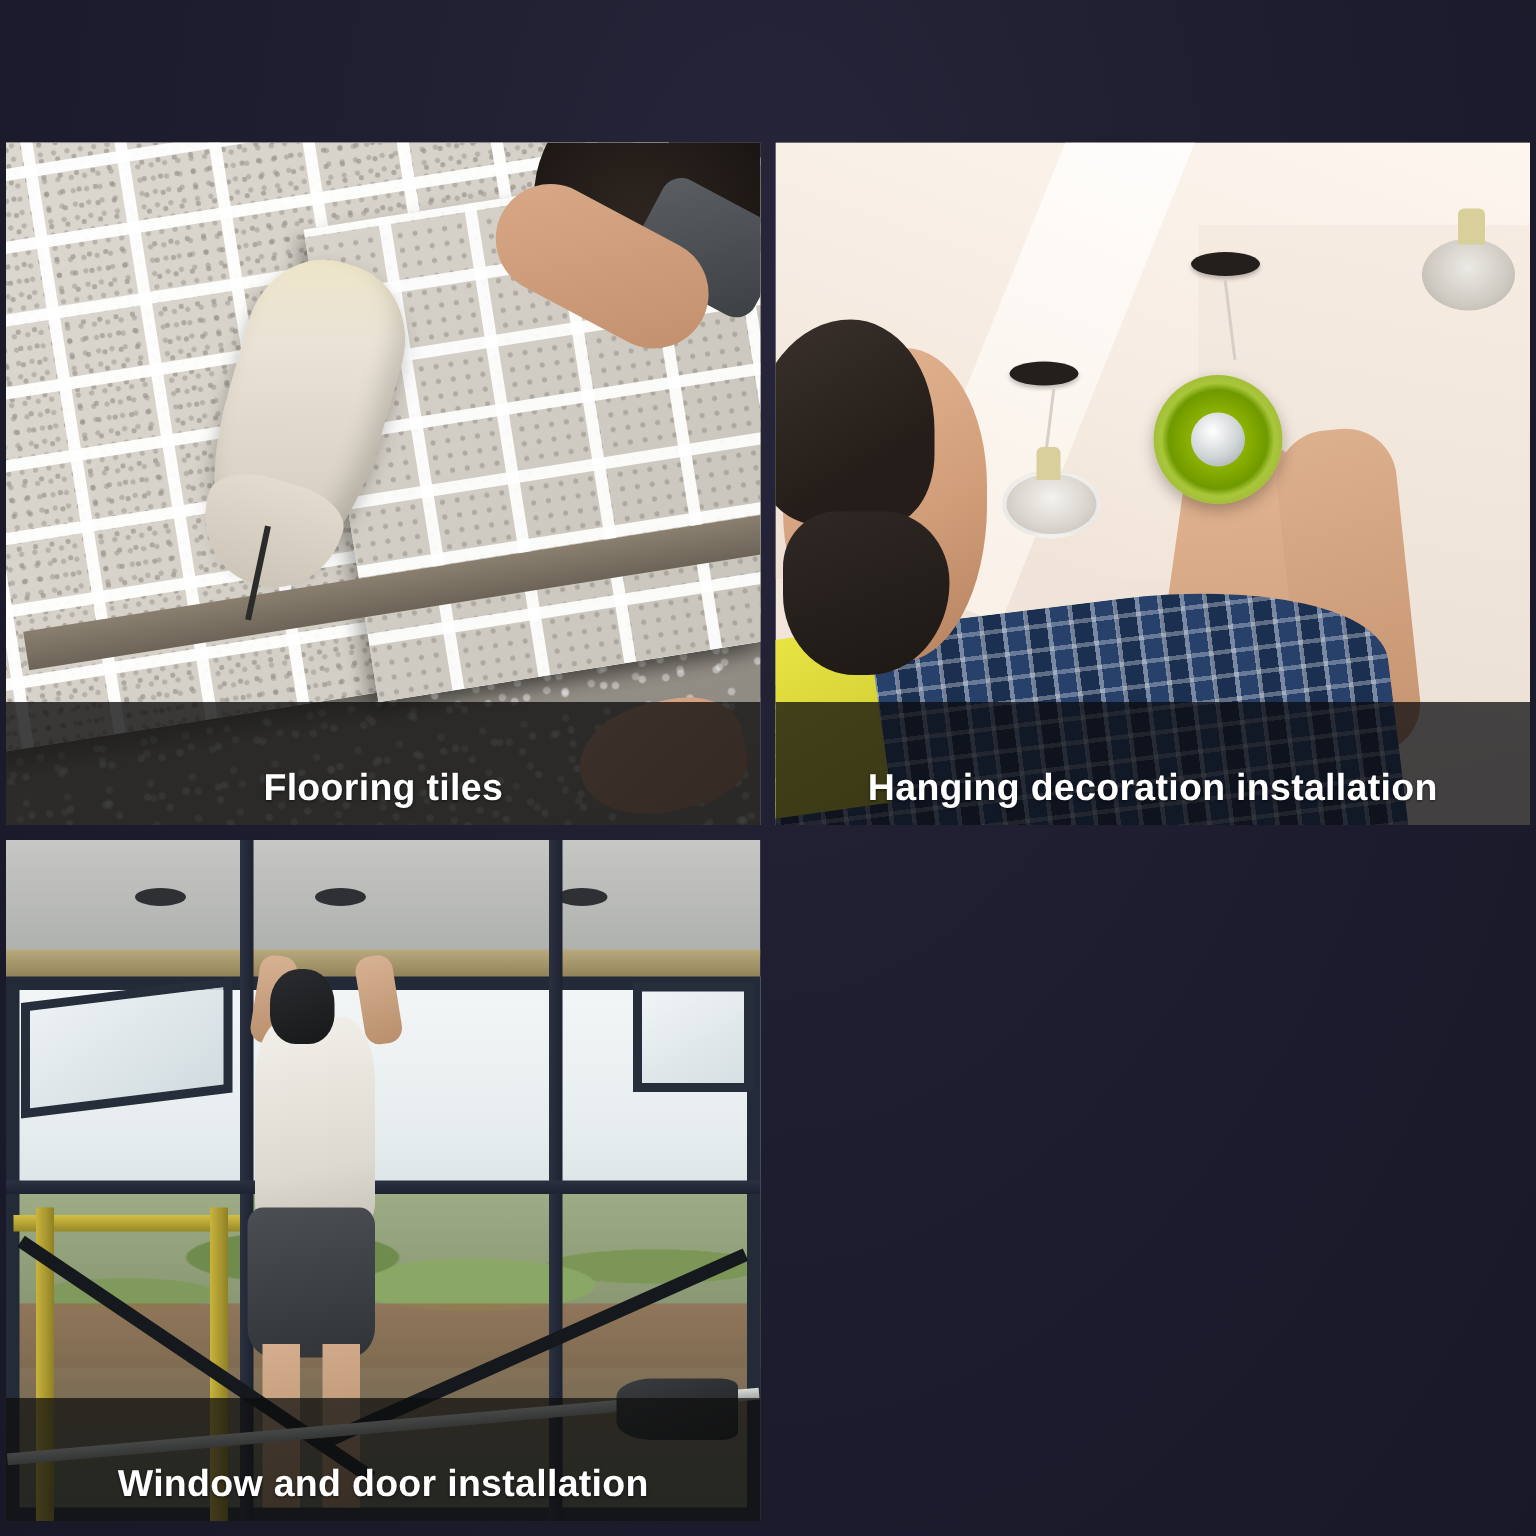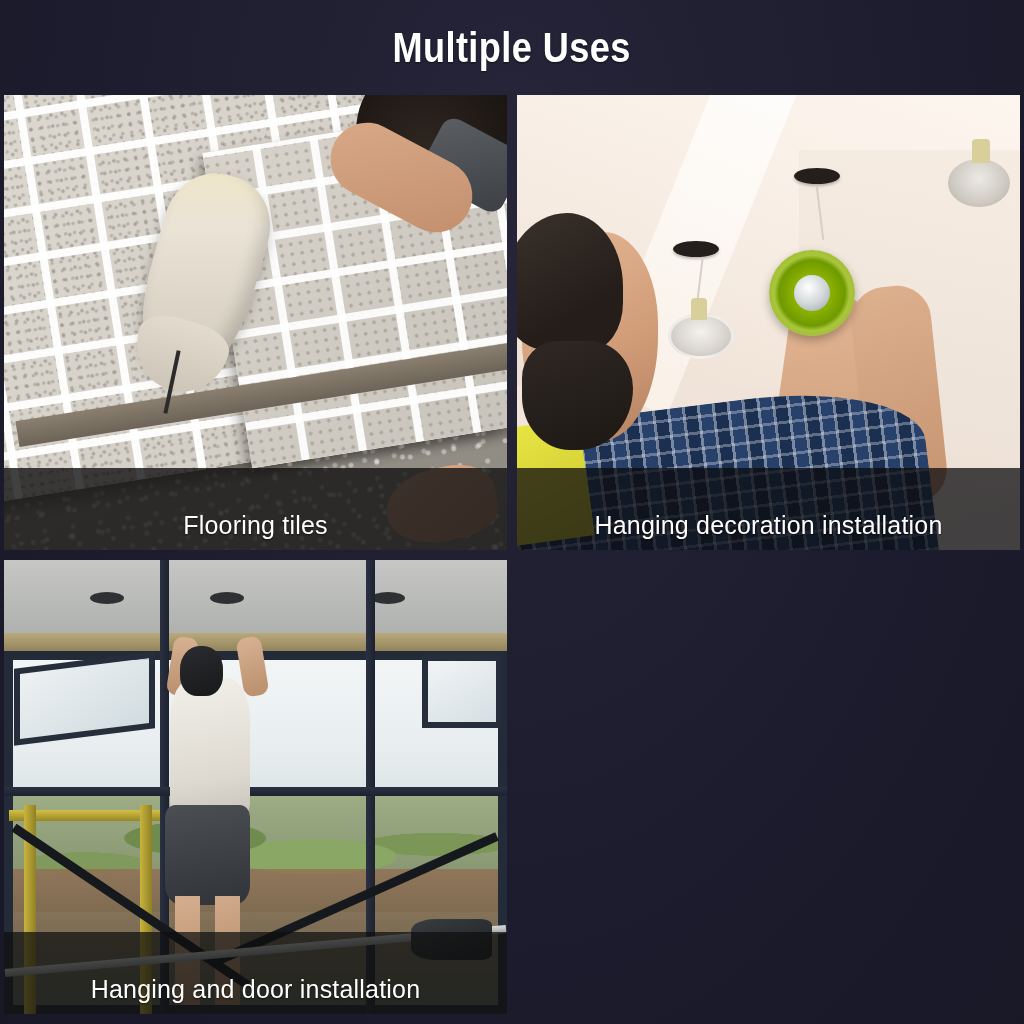--- a/index.html
+++ b/index.html
@@ -68,21 +68,21 @@
     height: 82px;
     background: rgba(17,17,17,0.80);
     display: flex;
     align-items: center;
     justify-content: center;
     z-index: 20;
   }
   .caption-text {
     color: #ffffff;
     font-size: 25px;
-    font-weight: normal;
+    font-weight: bold;
     letter-spacing: 0.2px;
     white-space: nowrap;
     text-shadow: 0 1px 2px rgba(0,0,0,0.6);
     margin-top: 33px;
   }
   .tile-2 .caption-band,
   .tile-4 .caption-band { background: rgba(14,14,14,0.72); }
   .tile-3 .caption-band { background: rgba(10,10,14,0.74); }
 
   
@@ -592,23 +592,20 @@
     background: linear-gradient(160deg,#3a3d40 0%,#1e2123 100%);
     border-radius: 30% 14% 14% 30%;
     z-index: 12;
   }
 </style>
 </head>
 <body>
 
 <div id="page">
 
-  <div class="header">
-    <div class="header-title">Multiple Uses</div>
-  </div>
 
   <div class="grid">
 
     <div class="tile tile-1">
       <div class="photo p1">
         <div class="p1-ground"></div>
         <div class="p1-slab"></div>
         <div class="p1-slab2"></div>
         <div class="p1-edge"></div>
         <div class="p1-hair"></div>
@@ -678,18 +675,18 @@
         <div class="p4-leg-r"></div>
         <div class="p4-scaffold-h"></div>
         <div class="p4-scaffold-v"></div>
         <div class="p4-scaffold-v2"></div>
         <div class="p4-diag-1"></div>
         <div class="p4-diag-2"></div>
         <div class="p4-rail"></div>
         <div class="p4-grinder"></div>
       </div>
       <div class="caption-band">
-        <span class="caption-text">Hanging and door installation</span>
+        <span class="caption-text">Window and door installation</span>
       </div>
     </div>
 
   </div>
 </div>
 
 </body></html>

